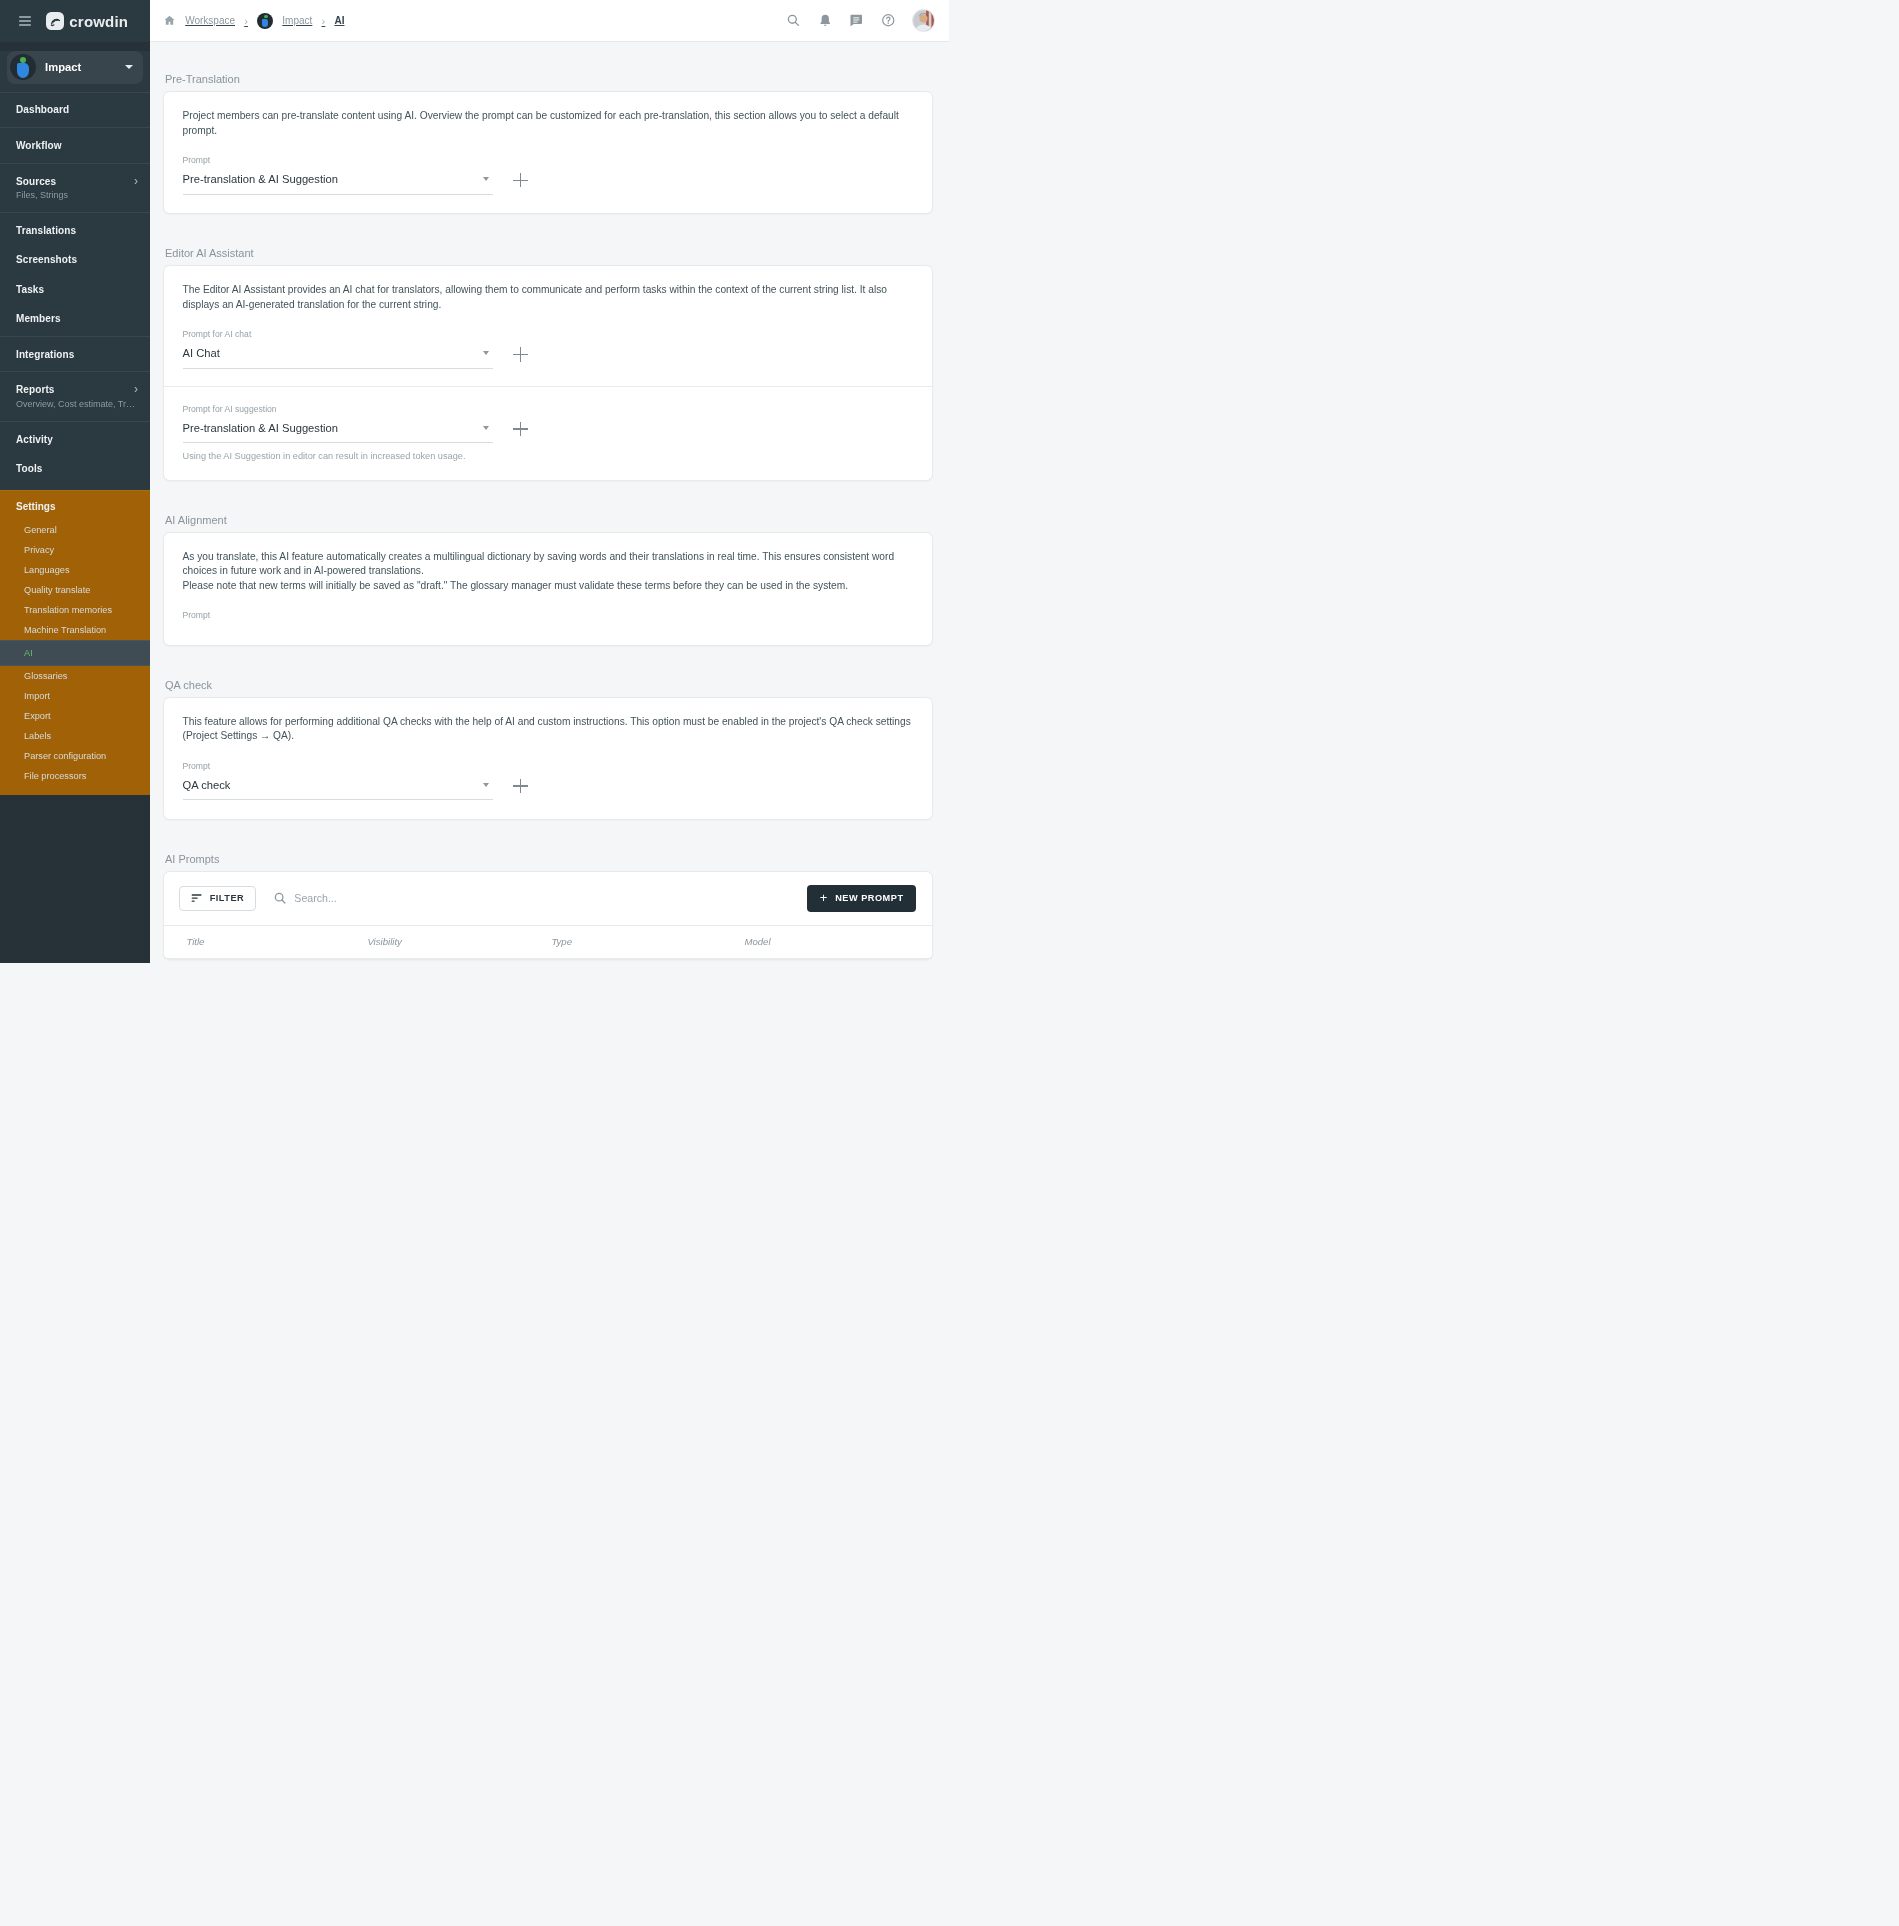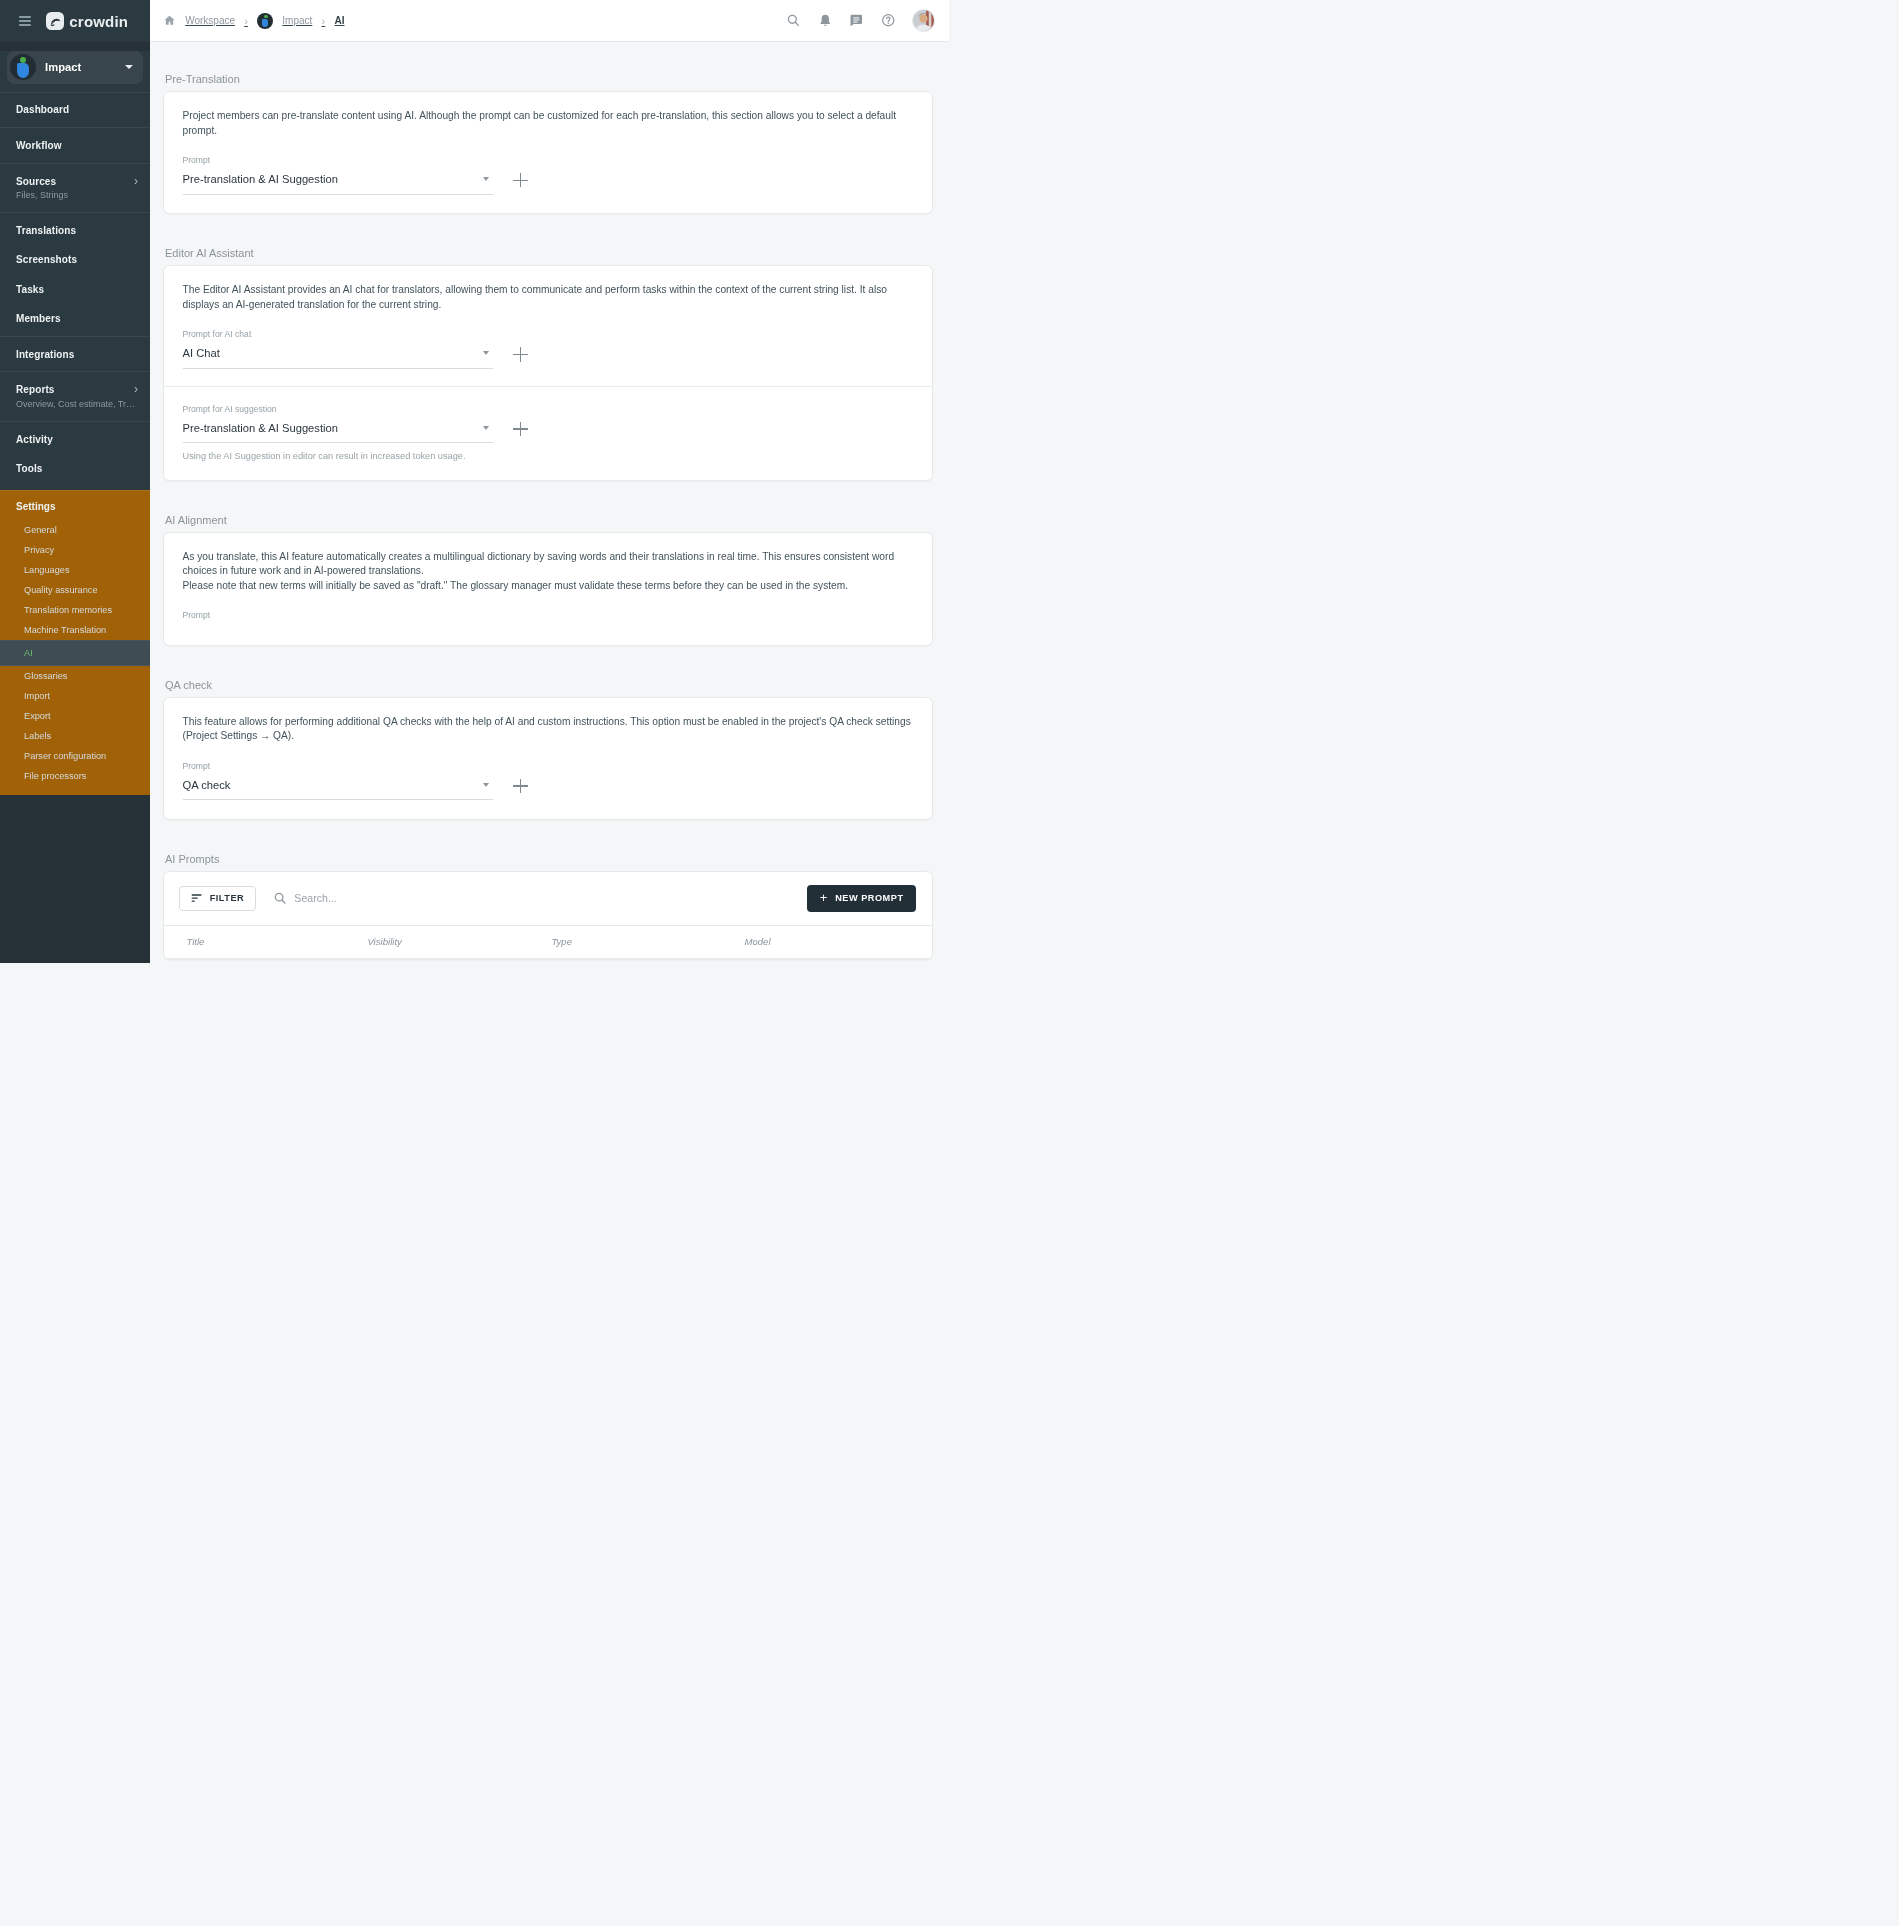--- a/index.html
+++ b/index.html
@@ -160,21 +160,21 @@
           <span>Tools</span>
         </div>
     </div>
   </div>
 
   <div class="side-settings">
     <div class="settings-head">Settings</div>
     <div class="sub-item">General</div>
     <div class="sub-item">Privacy</div>
     <div class="sub-item">Languages</div>
-    <div class="sub-item">Quality assurance</div>
+    <div class="sub-item">Quality translate</div>
     <div class="sub-item">Translation memories</div>
     <div class="sub-item">Machine Translation</div>
     <div class="sub-item active">AI</div>
     <div class="sub-item">Glossaries</div>
     <div class="sub-item">Import</div>
     <div class="sub-item">Export</div>
     <div class="sub-item">Labels</div>
     <div class="sub-item">Parser configuration</div>
     <div class="sub-item">File processors</div>
   </div>
@@ -225,21 +225,21 @@
         <path d="M9.5 12 a6.5 6.5 0 0 1 13 0 q0-7-6.5-7t-6.5 7z" fill="#4e3a2b"></path>
       </svg>
     </span>
   </div>
 </div>
 
 <div class="main">
 
   <div class="sec-label">Pre-Translation</div>
   <div class="card">
-    <div class="desc">Project members can pre-translate content using AI. Although the prompt can be customized for each pre-translation, this section allows you to select a default prompt.</div>
+    <div class="desc">Project members can pre-translate content using AI. Overview the prompt can be customized for each pre-translation, this section allows you to select a default prompt.</div>
     <div class="field">
       <div class="f-label">Prompt</div>
       <div class="sel-row">
         <div class="select">
           <span class="sel-val">Pre-translation &amp; AI Suggestion</span>
           <span class="sel-caret"></span>
         </div>
         <div class="plus-btn"></div>
       </div>
     </div>

